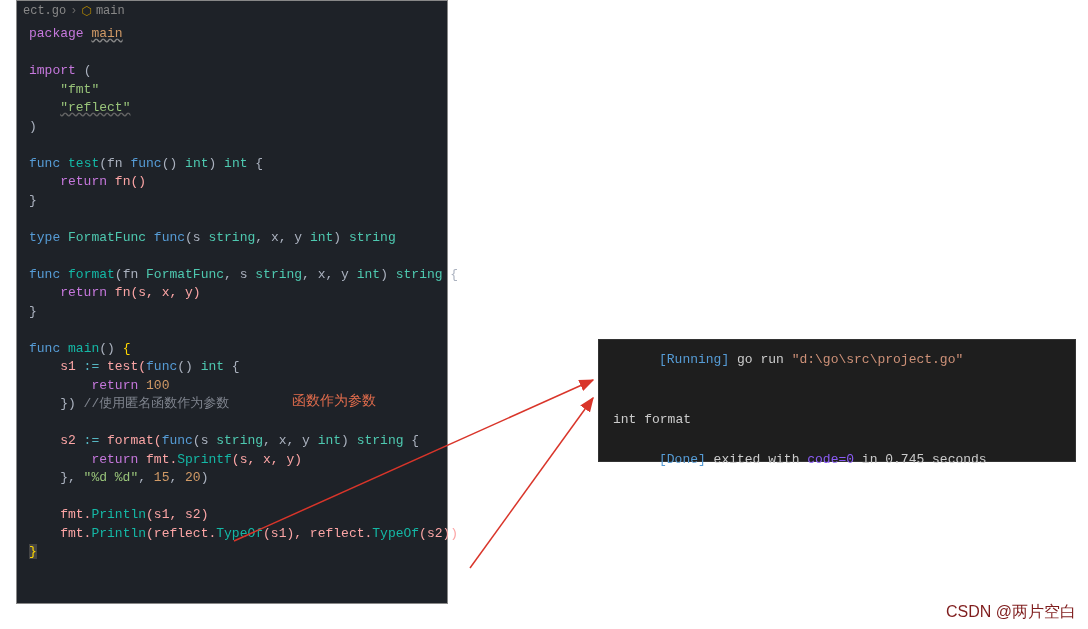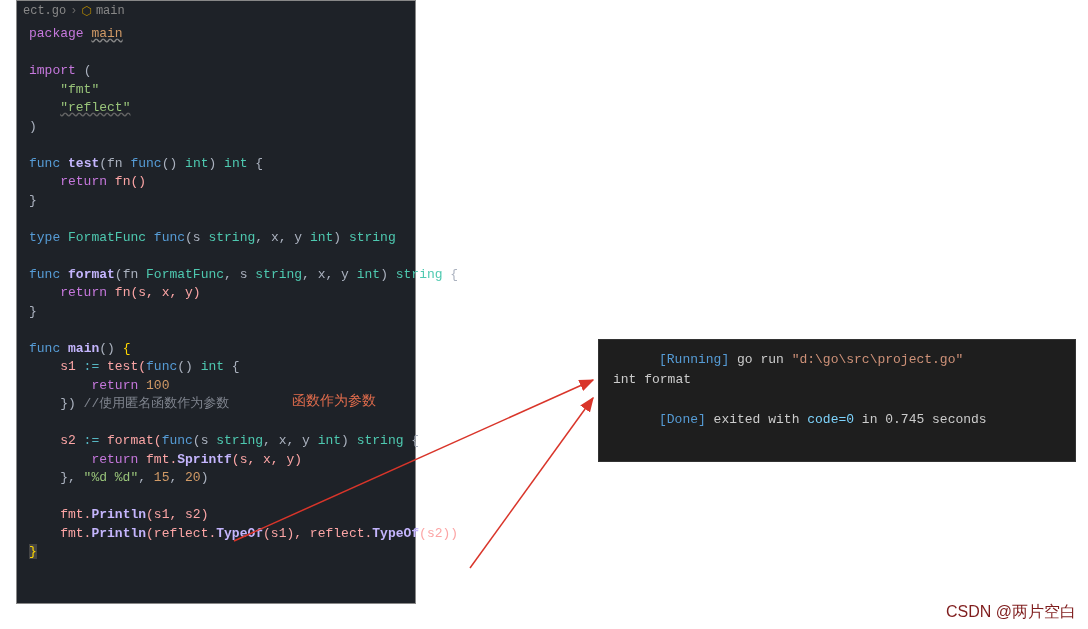--- a/index.html
+++ b/index.html
@@ -9,21 +9,21 @@
   font-size: 13px;
   position: relative;
   width: 1088px;
   height: 629px;
   overflow: hidden;
 }
 .editor-panel {
   position: absolute;
   left: 16px;
   top: 0;
-  width: 400px;
+  width: 432px;
   height: 604px;
   background: #1e2228;
   border: 1px solid #888;
 }
 .breadcrumb {
   height: 20px;
   padding: 2px 6px;
   color: #888;
   font-size: 12px;
   display: flex;
@@ -37,21 +37,21 @@
   line-height: 18.5px;
   color: #ccc;
   white-space: pre;
   font-size: 13px;
 }
 .kw { color: #c678dd; }
 .kw2 { color: #569cd6; }
 .pkg { color: #d19a66; }
 .str { color: #98c379; }
 .str-u { color: #98c379; text-decoration: underline wavy #666; }
-.fn { color: #c4b5fd; font-weight: bold; }
+.fn { color: #14b8a6; }
 .typ { color: #4ec9b0; }
 .param { color: #fca5a5; }
 .num { color: #d19a66; }
 .cmt { color: #7f848e; }
 .punct { color: #abb2bf; }
 .op { color: #56b6c2; }
 .yellow-brace { color: #ffd700; }
 .squiggle { text-decoration: underline wavy #888; }
 .annotation-label {
   position: absolute;
@@ -66,23 +66,23 @@
   top: 339px;
   width: 478px;
   height: 123px;
   background: #1e1e1e;
   border: 1px solid #333;
   padding: 10px 14px;
   line-height: 20px;
   font-size: 13px;
 }
 .term-tag { color: #569cd6; margin-left: 46px; }
-.term-txt { color: #ccc; }
+.term-txt { color: #ccc; margin-top: 40px; }
 .term-path { color: #ce9178; }
-.term-code { color: #7dd3fc; }
+.term-code { color: #8b5cf6; }
 .watermark {
   position: absolute;
   right: 12px;
   bottom: 6px;
   color: #7f1d1d;
   font-size: 16px;
   font-family: sans-serif;
 }
 svg.arrows {
   position: absolute;

